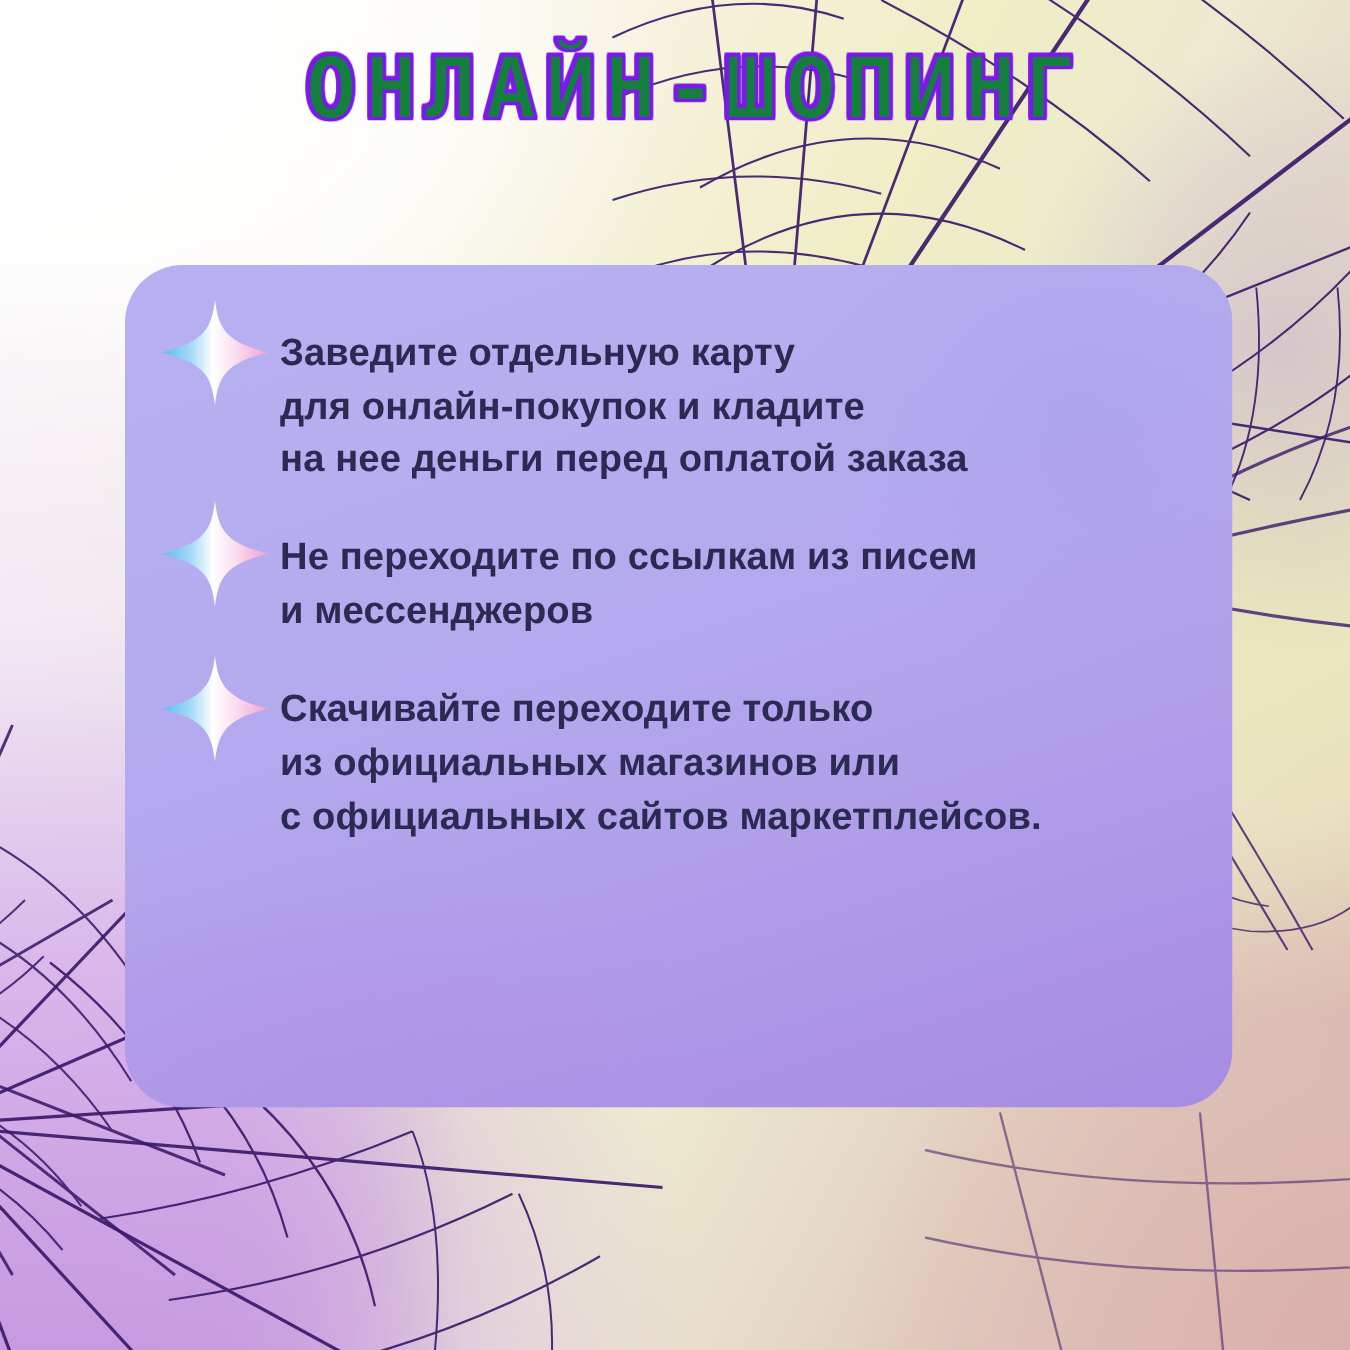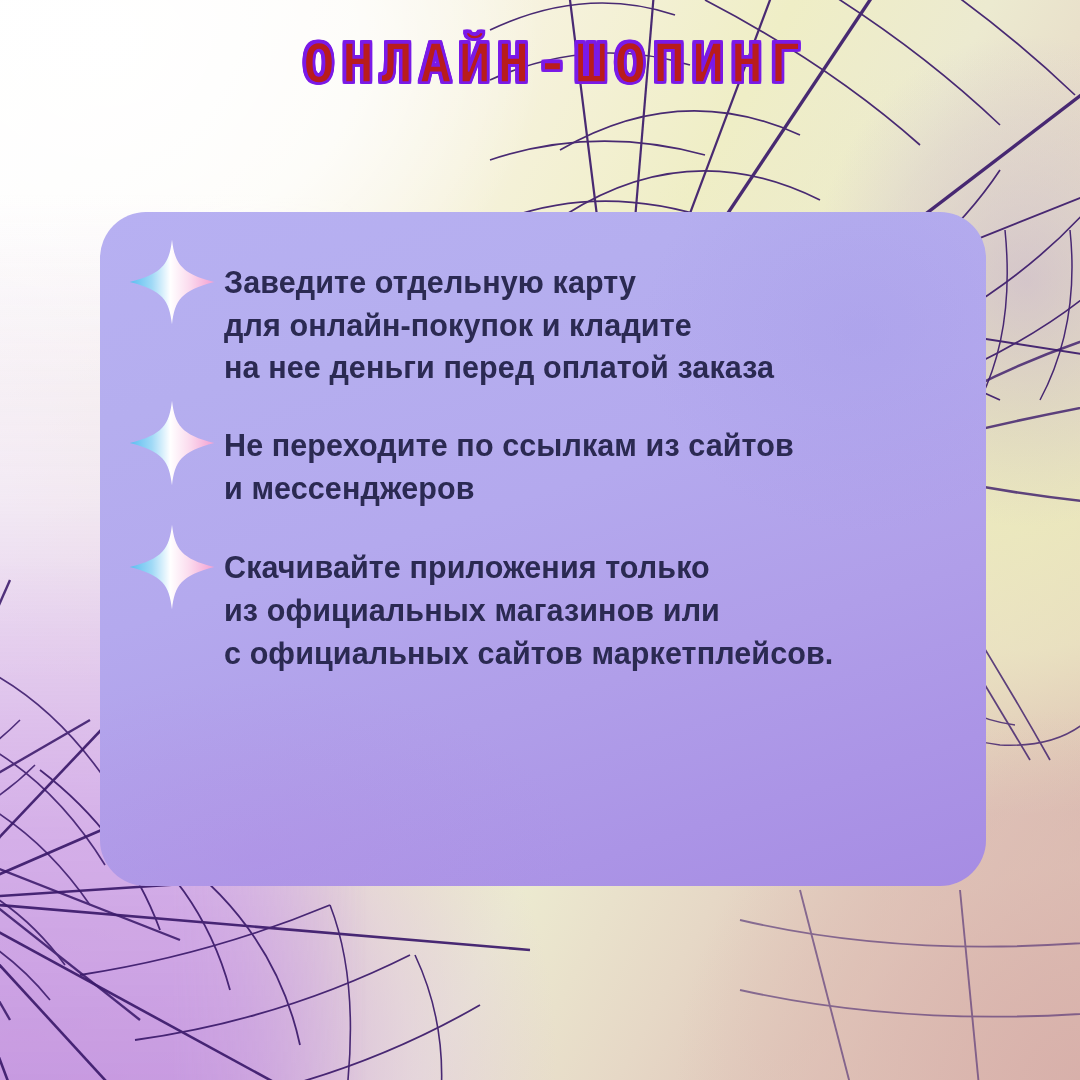--- a/index.html
+++ b/index.html
@@ -77,24 +77,24 @@
   #web-bottom-right{ bottom:-120px; right:-60px; width:380px; height:300px; opacity:.55; }
 
   
   #title{
     position:absolute; top:34px; left:0; width:1080px;
     text-align:center; z-index:6;
     line-height:1.12;
   }
   .title-line{
     display:block;
-    color:#b91c1c;
+    color:#15803d;
     font-family:"DejaVu Sans Mono","Liberation Mono",monospace;
     font-weight:700;
-    font-size:53px;
+    font-size:68px;
     letter-spacing:7px;
     text-transform:uppercase;
     -webkit-text-stroke:1.5px #7a1ae8;
     filter:
       drop-shadow(1.6px 0 0 #7a1ae8) drop-shadow(-1.6px 0 0 #7a1ae8)
       drop-shadow(0 1.6px 0 #7a1ae8) drop-shadow(0 -1.6px 0 #7a1ae8);
     image-rendering:pixelated;
     margin-left:32px;
   }
 
@@ -338,40 +338,40 @@
                 <stop offset="0%" stop-color="#5bbdf0"></stop>
                 <stop offset="26%" stop-color="#9fd9f6"></stop>
                 <stop offset="48%" stop-color="#ffffff"></stop>
                 <stop offset="70%" stop-color="#fbdcee"></stop>
                 <stop offset="100%" stop-color="#f49fd2"></stop>
               </linearGradient>
             </defs>
             <path d="M50,4 C53,30 60,41 96,50 C60,59 53,70 50,96 C47,70 40,59 4,50 C40,41 47,30 50,4 Z" fill="url(#spg3)"></path>
           </svg>
         </span>
-        <div class="bullet-text">Не переходите по ссылкам из сайтов
+        <div class="bullet-text">Не переходите по ссылкам из писем
 и мессенджеров</div>
       </div>
 
       <div class="bullet" id="bullet-4">
         <span class="sparkle">
           <svg viewBox="0 0 100 100">
             <defs>
               <linearGradient id="spg4" x1="0" y1="0.5" x2="1" y2="0.5">
                 <stop offset="0%" stop-color="#5bbdf0"></stop>
                 <stop offset="26%" stop-color="#9fd9f6"></stop>
                 <stop offset="48%" stop-color="#ffffff"></stop>
                 <stop offset="70%" stop-color="#fbdcee"></stop>
                 <stop offset="100%" stop-color="#f49fd2"></stop>
               </linearGradient>
             </defs>
             <path d="M50,4 C53,30 60,41 96,50 C60,59 53,70 50,96 C47,70 40,59 4,50 C40,41 47,30 50,4 Z" fill="url(#spg4)"></path>
           </svg>
         </span>
-        <div class="bullet-text">Скачивайте приложения только
+        <div class="bullet-text">Скачивайте переходите только
 из официальных магазинов или
 с официальных сайтов маркетплейсов.</div>
       </div>
 
     </div>
   </div>
 
 </div>
 
 </body></html>

